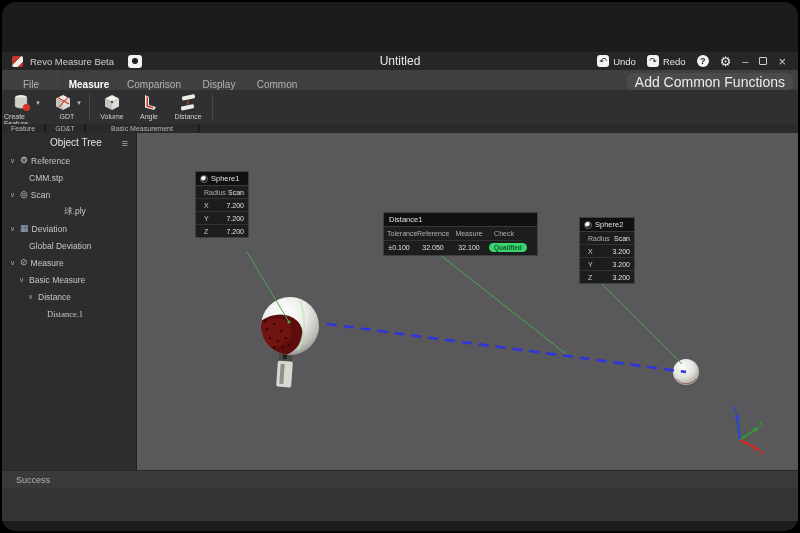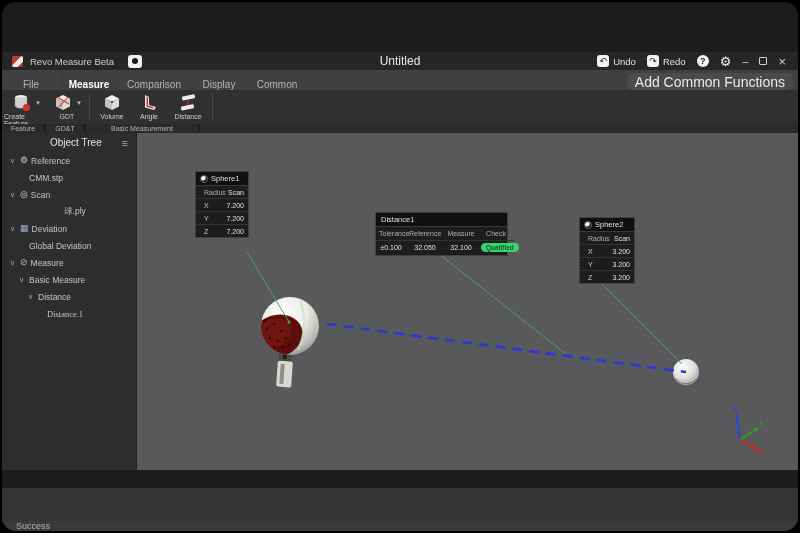--- a/index.html
+++ b/index.html
@@ -70,21 +70,21 @@
   .p-grid2 .val{text-align:right;color:#e2e2e2;}
   .p-grid4{display:grid;grid-template-columns:30px 38px 34px 36px;}
   .p-grid4 .cell{padding:3px 3px;text-align:center;border-top:1px solid #333335;}
   .p-grid4 .hdr{color:#b0b0b0;border-top:none;}
   .p-grid4 .val{color:#e2e2e2;}
   .qualified{display:inline-block;background:var(--qualified-bg,#3bd56e);color:var(--qualified-text,#0d5c2c);
     border-radius:7px;padding:1px 5px;font-size:6.5px;font-weight:bold;}
   
   .statusbar{position:absolute;left:0;top:468px;width:100%;height:18px;background:#3a3a3c;
     border-top:1px solid #2a2a2a;display:flex;align-items:center;color:#b5b5b5;font-size:9px;
-    padding-left:14px;margin-top:46px;}
+    padding-left:14px;}
   .bottomfill{position:absolute;left:0;top:486px;width:100%;height:33px;background:#343436;}
 </style>
 </head>
 <body>
 
 <div class="screen">
 
   <div class="titlebar">
     <div class="app-icon"></div>
     <span class="app-name">Revo Measure Beta</span>
@@ -318,21 +318,21 @@
         <div class="cell hdr val">Scan</div>
         <div class="cell axis">X</div>
         <div class="cell val">7.200</div>
         <div class="cell axis">Y</div>
         <div class="cell val">7.200</div>
         <div class="cell axis">Z</div>
         <div class="cell val">7.200</div>
       </div>
     </div>
 
-    <div class="panel" style="left:238px;top:79px;width:133px;">
+    <div class="panel" style="left:246px;top:79px;width:155px;">
       <div class="p-head" style="padding-left:5px;">
         <span>Distance1</span>
       </div>
       <div class="p-grid4">
         <div class="cell hdr">Tolerance</div>
         <div class="cell hdr">Reference</div>
         <div class="cell hdr">Measure</div>
         <div class="cell hdr">Check</div>
         <div class="cell val">±0.100</div>
         <div class="cell val">32.050</div>

